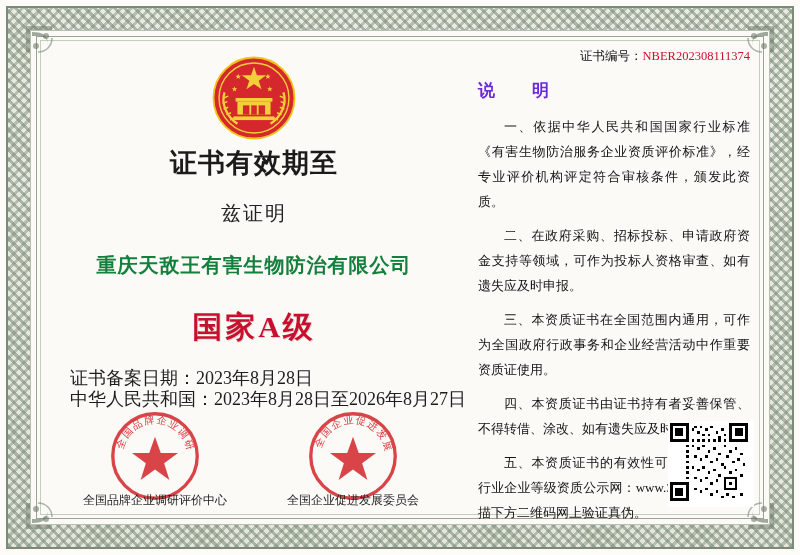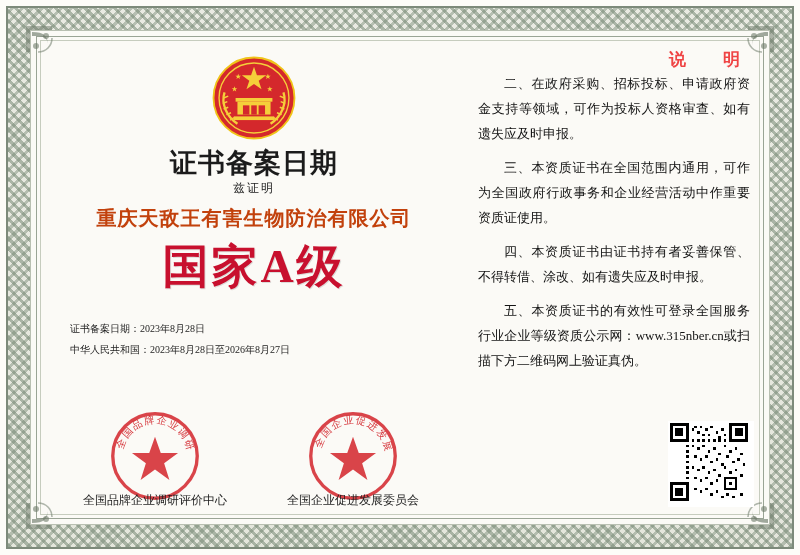--- a/index.html
+++ b/index.html
@@ -94,49 +94,49 @@
     color: #1b1b1b;
     font-family: "Liberation Serif", serif;
     font-weight: bold;
     font-size: 27px;
     line-height: 34px;
     letter-spacing: 1px;
   }
   .zizhengming {
     text-align: center;
     font-family: "Liberation Serif", serif;
-    font-size: 12px;
+    font-size: 20px;
     color: #222;
-    margin-top: 0;
+    margin-top: 20px;
     letter-spacing: 2px;
   }
   .company {
     text-align: center;
     font-family: "Liberation Serif", serif;
     font-size: 20px;
     font-weight: bold;
-    color: #c2410c;
-    margin-top: 8px;
+    color: #15803d;
+    margin-top: 25px;
     letter-spacing: 1px;
   }
   .grade {
     text-align: center;
-    margin-top: 4px;
-    font-family: "Liberation Serif", serif;
-    font-size: 46px;
+    margin-top: 28px;
+    font-family: "Liberation Serif", serif;
+    font-size: 30px;
     font-weight: bold;
     letter-spacing: 3px;
     color: #c8102e;
     text-shadow: 1px 1px 0 rgba(0,0,0,0.12);
   }
   .dates {
     margin-top: 20px;
     padding-left: 26px;
     font-family: "Liberation Serif", serif;
-    font-size: 10px;
+    font-size: 18px;
     color: #1d1d1d;
     line-height: 21px;
   }
   .dates .row { white-space: nowrap; }
 
   
   .seals {
     position: absolute;
     bottom: 2px;
     left: 0;
@@ -170,26 +170,27 @@
   .cert-no {
     text-align: right;
     font-family: "Liberation Serif", serif;
     font-size: 12.5px;
     color: #111;
     margin-bottom: 14px;
     white-space: nowrap;
   }
   .cert-no .value { color: #c8102e; }
   .shuoming {
-    text-align: right;
+    text-align: left;
     font-family: "Liberation Serif", serif;
     font-size: 17px;
     font-weight: bold;
     letter-spacing: 10px;
-    color: #ef4444;
+    color: #6d28d9;
+    margin-bottom: 12px;
   }
   .clause {
     font-family: "Liberation Serif", serif;
     font-size: 13px;
     line-height: 25px;
     color: #141414;
     text-align: justify;
     margin-bottom: 9px;
     text-indent: 26px;
   }
@@ -278,21 +279,21 @@
 
             <polygon points="33,24 34.3,27.6 38,27.6 35,29.8 36.2,33.4 33,31.2 29.8,33.4 31,29.8 28,27.6 31.7,27.6" fill="#f5cf3a" transform="scale(0.62) translate(20,14)"></polygon>
             <polygon points="67,24 68.3,27.6 72,27.6 69,29.8 70.2,33.4 67,31.2 63.8,33.4 65,29.8 62,27.6 65.7,27.6" fill="#f5cf3a" transform="scale(0.62) translate(38,14)"></polygon>
             <polygon points="30,36 31.3,39.6 35,39.6 32,41.8 33.2,45.4 30,43.2 26.8,45.4 28,41.8 25,39.6 28.7,39.6" fill="#f5cf3a" transform="scale(0.6) translate(18,26)"></polygon>
             <polygon points="70,36 71.3,39.6 75,39.6 72,41.8 73.2,45.4 70,43.2 66.8,45.4 68,41.8 65,39.6 68.7,39.6" fill="#f5cf3a" transform="scale(0.6) translate(42,26)"></polygon>
           </svg>
         </div>
       </div>
 
       <div class="main-title">
-        <div>证书备案日期</div>
+        <div>证书有效期至</div>
       </div>
 
       <div class="zizhengming">兹证明</div>
 
       <div class="company">重庆天敌王有害生物防治有限公司</div>
 
       <div class="grade">国家A级</div>
 
       <div class="dates">
         <div class="row">
@@ -329,23 +330,27 @@
               </text>
             </svg>
           </div>
           <div class="seal-caption">全国企业促进发展委员会</div>
         </div>
       </div>
     </div>
 
     <div class="right-col">
 
+      <div class="cert-no">
+        <span>证书编号：</span><span class="value">NBER202308111374</span>
+      </div>
 
       <div class="shuoming">说　明</div>
 
+      <div class="clause">一、依据中华人民共和国国家行业标准《有害生物防治服务企业资质评价标准》，经专业评价机构评定符合审核条件，颁发此资质。</div>
       <div class="clause">二、在政府采购、招标投标、申请政府资金支持等领域，可作为投标人资格审查、如有遗失应及时申报。</div>
       <div class="clause">三、本资质证书在全国范围内通用，可作为全国政府行政事务和企业经营活动中作重要资质证使用。</div>
       <div class="clause">四、本资质证书由证书持有者妥善保管、不得转借、涂改、如有遗失应及时申报。</div>
       <div class="clause">五、本资质证书的有效性可登录全国服务行业企业等级资质公示网：www.315nber.cn或扫描下方二维码网上验证真伪。</div>
 
       <div class="qr">
         <svg viewBox="0 0 29 29" width="78" height="78" shape-rendering="crispEdges">
           <rect width="29" height="29" fill="#ffffff"></rect>
           <g fill="#000000">
 

